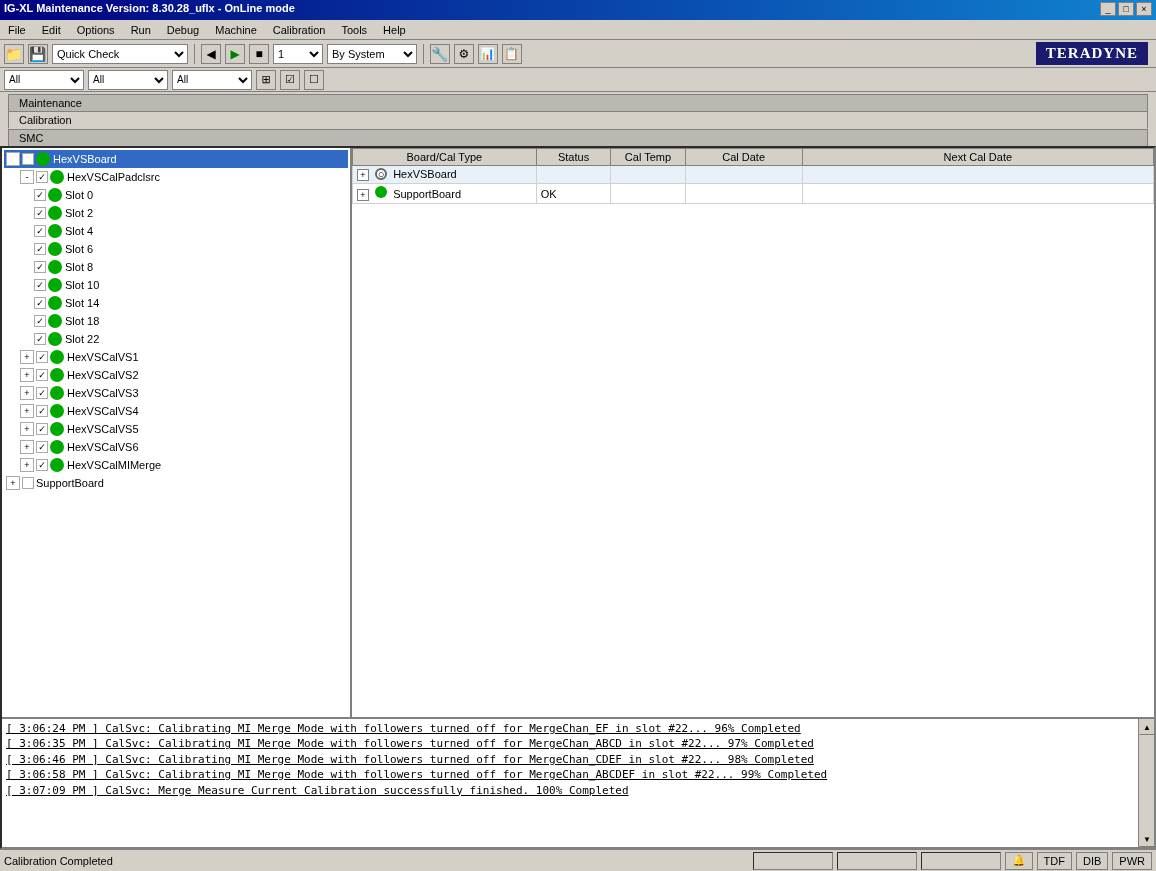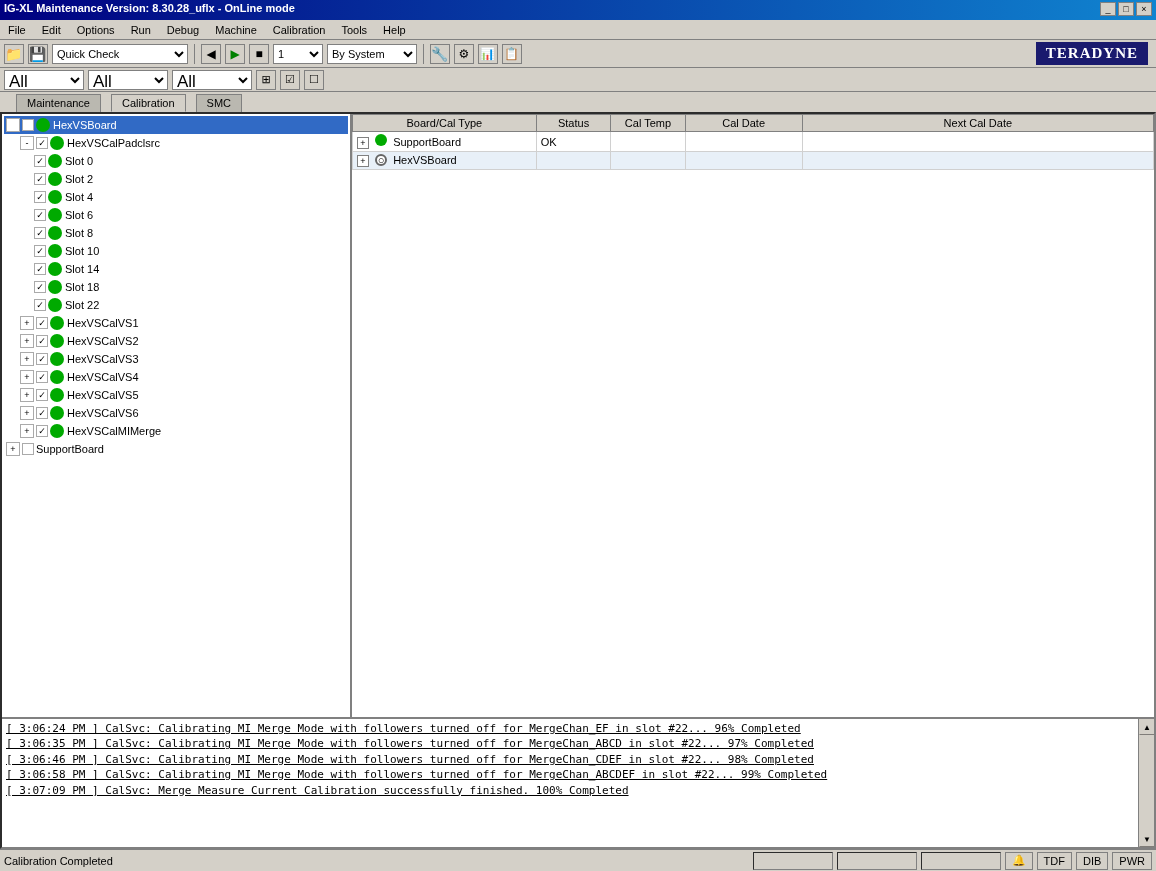--- a/index.html
+++ b/index.html
@@ -69,39 +69,40 @@
       background: #d4d0c8;
       border-bottom: 1px solid #808080;
       display: flex;
       align-items: center;
       padding: 2px 4px;
       gap: 4px;
       height: 24px;
     }
     .filter-select {
       height: 20px;
-      font-size: 17px;
+      font-size: 10px;
       background: white;
       border: 1px solid #808080;
       min-width: 80px;
     }
     .filter-icon {
       width: 20px; height: 20px;
       display: flex; align-items: center; justify-content: center;
       background: #d4d0c8;
       border: 1px solid #808080;
       cursor: pointer;
     }
 
     
     .tab-strip {
       background: #d4d0c8;
       display: flex;
-      padding: 2px 16px 0;
-      gap: 10px;
+      padding: 2px 8px 0;
+      gap: 0;
+      flex-direction: column;
     }
     .tab {
       padding: 2px 10px;
       border: 1px solid #808080;
       border-bottom: none;
       cursor: pointer;
       font-size: 11px;
       background: #d4d0c8;
       position: relative;
     }
@@ -414,39 +415,39 @@
             <tr>
               <th style="width:200px;">Board/Cal Type</th>
               <th style="width:80px;">Status</th>
               <th style="width:80px;">Cal Temp</th>
               <th style="width:130px;">Cal Date</th>
               <th style="width:400px;">Next Cal Date</th>
             </tr>
           </thead>
           <tbody>
 
+            <tr style="background:#e8f0f8;">
+              <td>
+                <span style="width:12px;height:12px;border:1px solid #808080;background:white;display:inline-flex;align-items:center;justify-content:center;font-size:9px;margin-right:3px;cursor:pointer;">+</span>
+                <span style="width:12px;height:12px;border:2px solid #666;border-radius:50%;background:white;display:inline-flex;align-items:center;justify-content:center;margin-right:3px;">○</span>
+                <span>HexVSBoard</span>
+              </td>
+              <td></td>
+              <td></td>
+              <td></td>
+              <td></td>
+            </tr>
+
             <tr>
               <td>
                 <span style="width:12px;height:12px;border:1px solid #808080;background:white;display:inline-flex;align-items:center;justify-content:center;font-size:9px;margin-right:3px;cursor:pointer;">+</span>
                 <span style="width:12px;height:12px;border-radius:50%;background:#00aa00;display:inline-flex;align-items:center;justify-content:center;margin-right:3px;"></span>
                 <span>SupportBoard</span>
               </td>
               <td>OK</td>
-              <td></td>
-              <td></td>
-              <td></td>
-            </tr>
-
-            <tr style="background:#e8f0f8;">
-              <td>
-                <span style="width:12px;height:12px;border:1px solid #808080;background:white;display:inline-flex;align-items:center;justify-content:center;font-size:9px;margin-right:3px;cursor:pointer;">+</span>
-                <span style="width:12px;height:12px;border:2px solid #666;border-radius:50%;background:white;display:inline-flex;align-items:center;justify-content:center;margin-right:3px;">○</span>
-                <span>HexVSBoard</span>
-              </td>
-              <td></td>
               <td></td>
               <td></td>
               <td></td>
             </tr>
           </tbody>
         </table>
       </div>
 
     </div>
 

